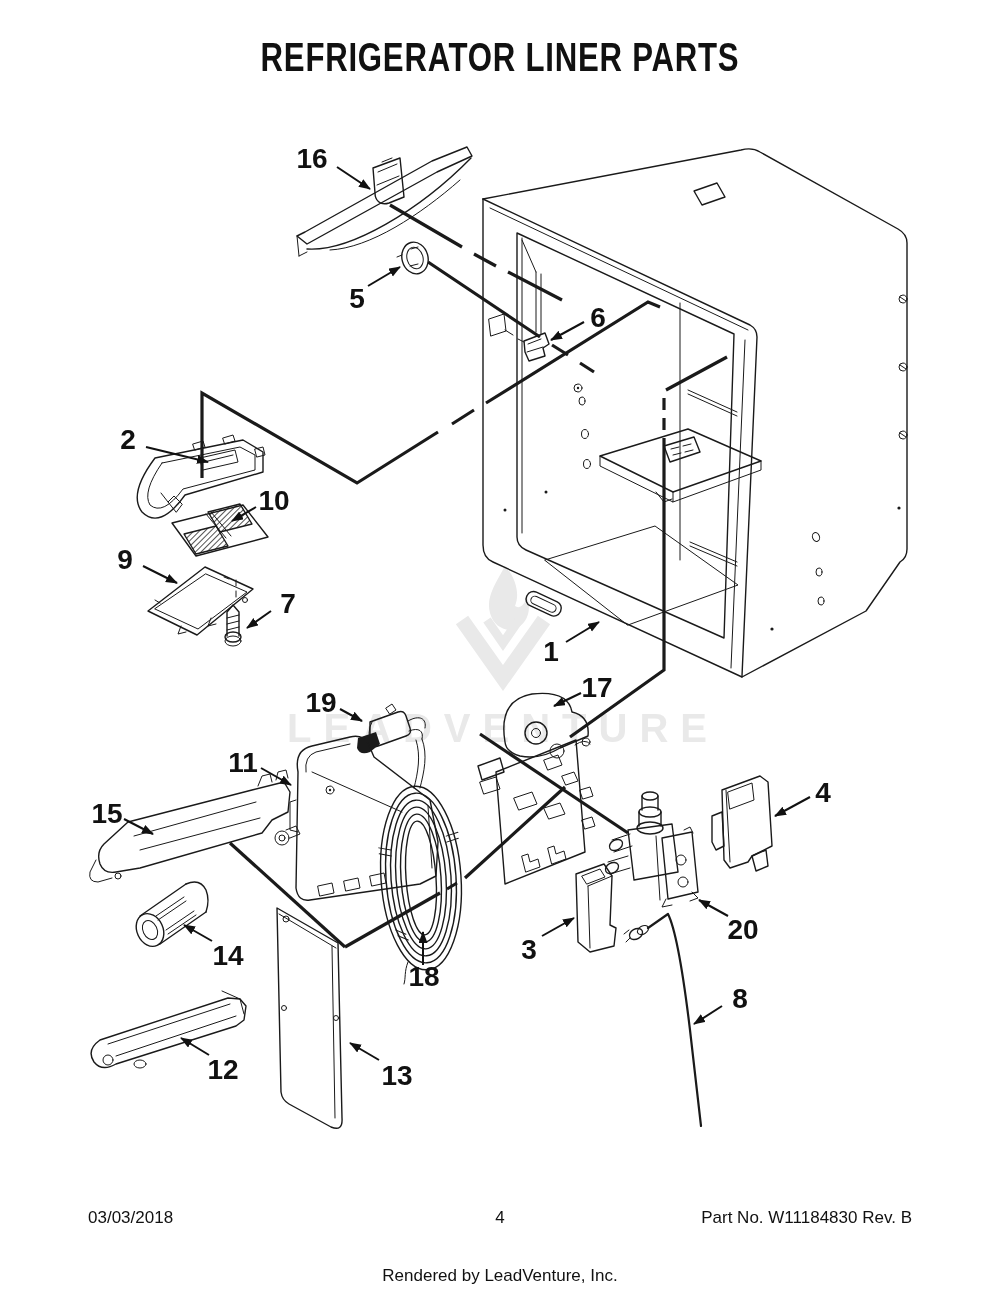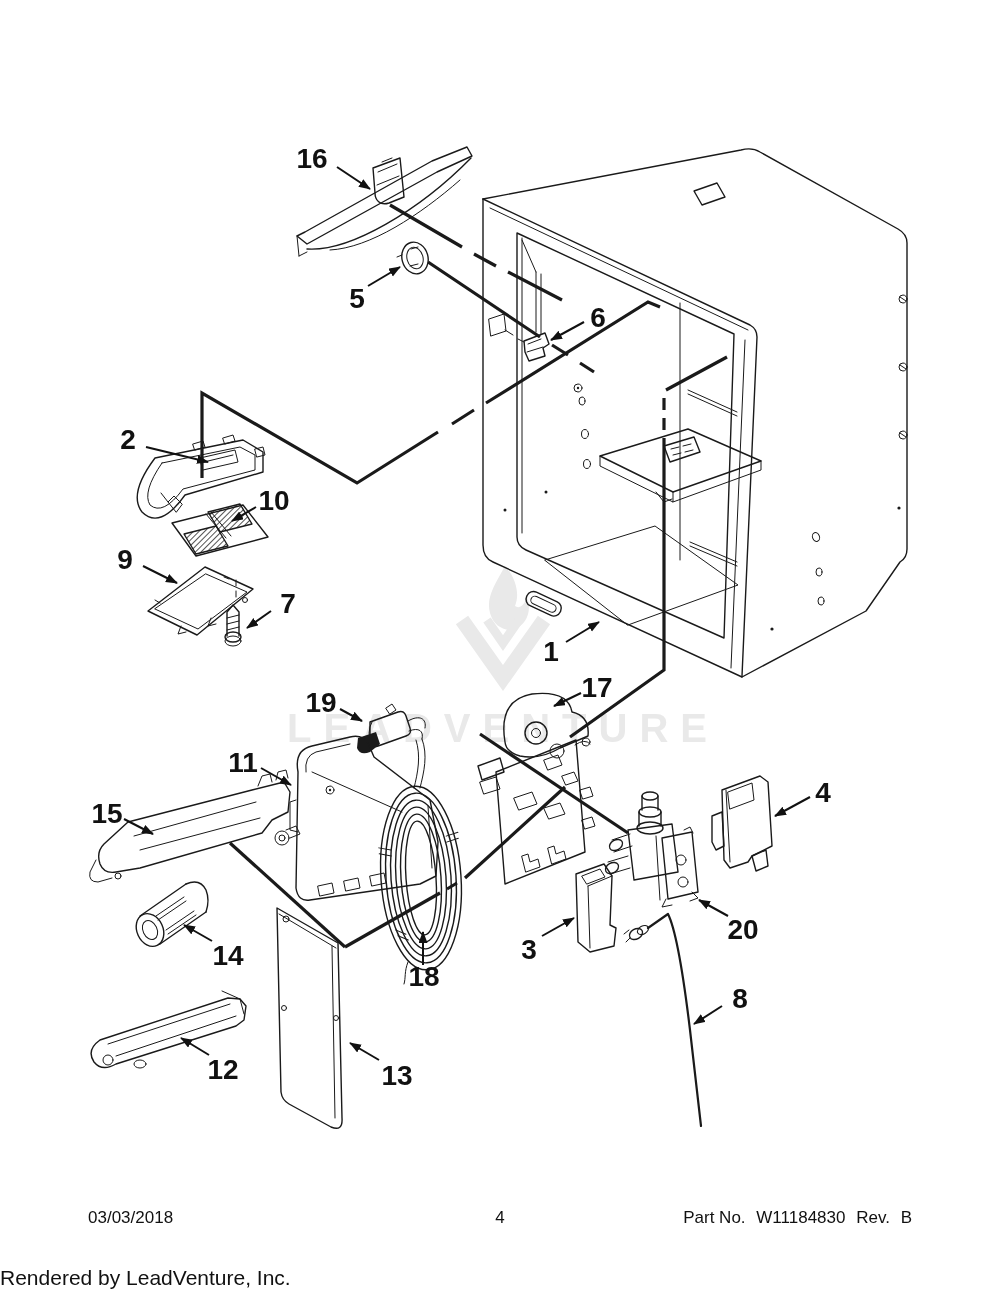--- a/index.html
+++ b/index.html
@@ -16,28 +16,31 @@
   svg .dark{fill:#1a1a1a;stroke:none;}
   svg .hatch{fill:url(#hatch);}
   svg text.callout{font-family:"Liberation Sans",sans-serif;font-size:28px;font-weight:700;fill:#111;text-anchor:middle;stroke:none;}
   svg .wm{fill:#e9e9e9;stroke:none;}
   svg .wm-stroke{stroke:#e9e9e9;fill:none;}
   svg text.wm-text{font-family:"Liberation Sans",sans-serif;font-size:40px;font-weight:700;letter-spacing:12px;text-anchor:middle;fill:#e9e9e9;stroke:none;}
   .footer-line{position:absolute;top:1208px;left:0;width:1000px;font-size:17px;color:#111;}
   .footer-date{position:absolute;left:88px;}
   .footer-page{position:absolute;left:0;width:1000px;text-align:center;}
   .footer-part{position:absolute;right:88px;white-space:nowrap;}
-  .footer-part span{margin-left:6px;}
-  .rendered{position:absolute;top:1266px;left:0;width:1000px;text-align:left;font-size:21px;color:#111;}
+  .footer-part span{}
+  .rendered{position:absolute;top:1266px;left:0;width:1000px;text-align:center;font-size:17px;color:#111;}
 </style>
 </head>
 <body>
 
 <div class="page">
 
+  <div class="title-wrap">
+    <span class="title">REFRIGERATOR LINER PARTS</span>
+  </div>
 
   <svg class="diagram" width="1000" height="1294" viewBox="0 0 1000 1294">
     <defs>
       <pattern id="hatch" width="4" height="4" patternUnits="userSpaceOnUse" patternTransform="rotate(45)">
         <line x1="0" y1="0" x2="0" y2="4" stroke="#1a1a1a" stroke-width="1.5"></line>
       </pattern>
       <marker id="ah" markerWidth="14" markerHeight="12" refX="11" refY="4.5" orient="auto" markerUnits="userSpaceOnUse">
         <path d="M0,0 L12,4.5 L0,9 Z" fill="#111" stroke="none"></path>
       </marker>
     </defs>

